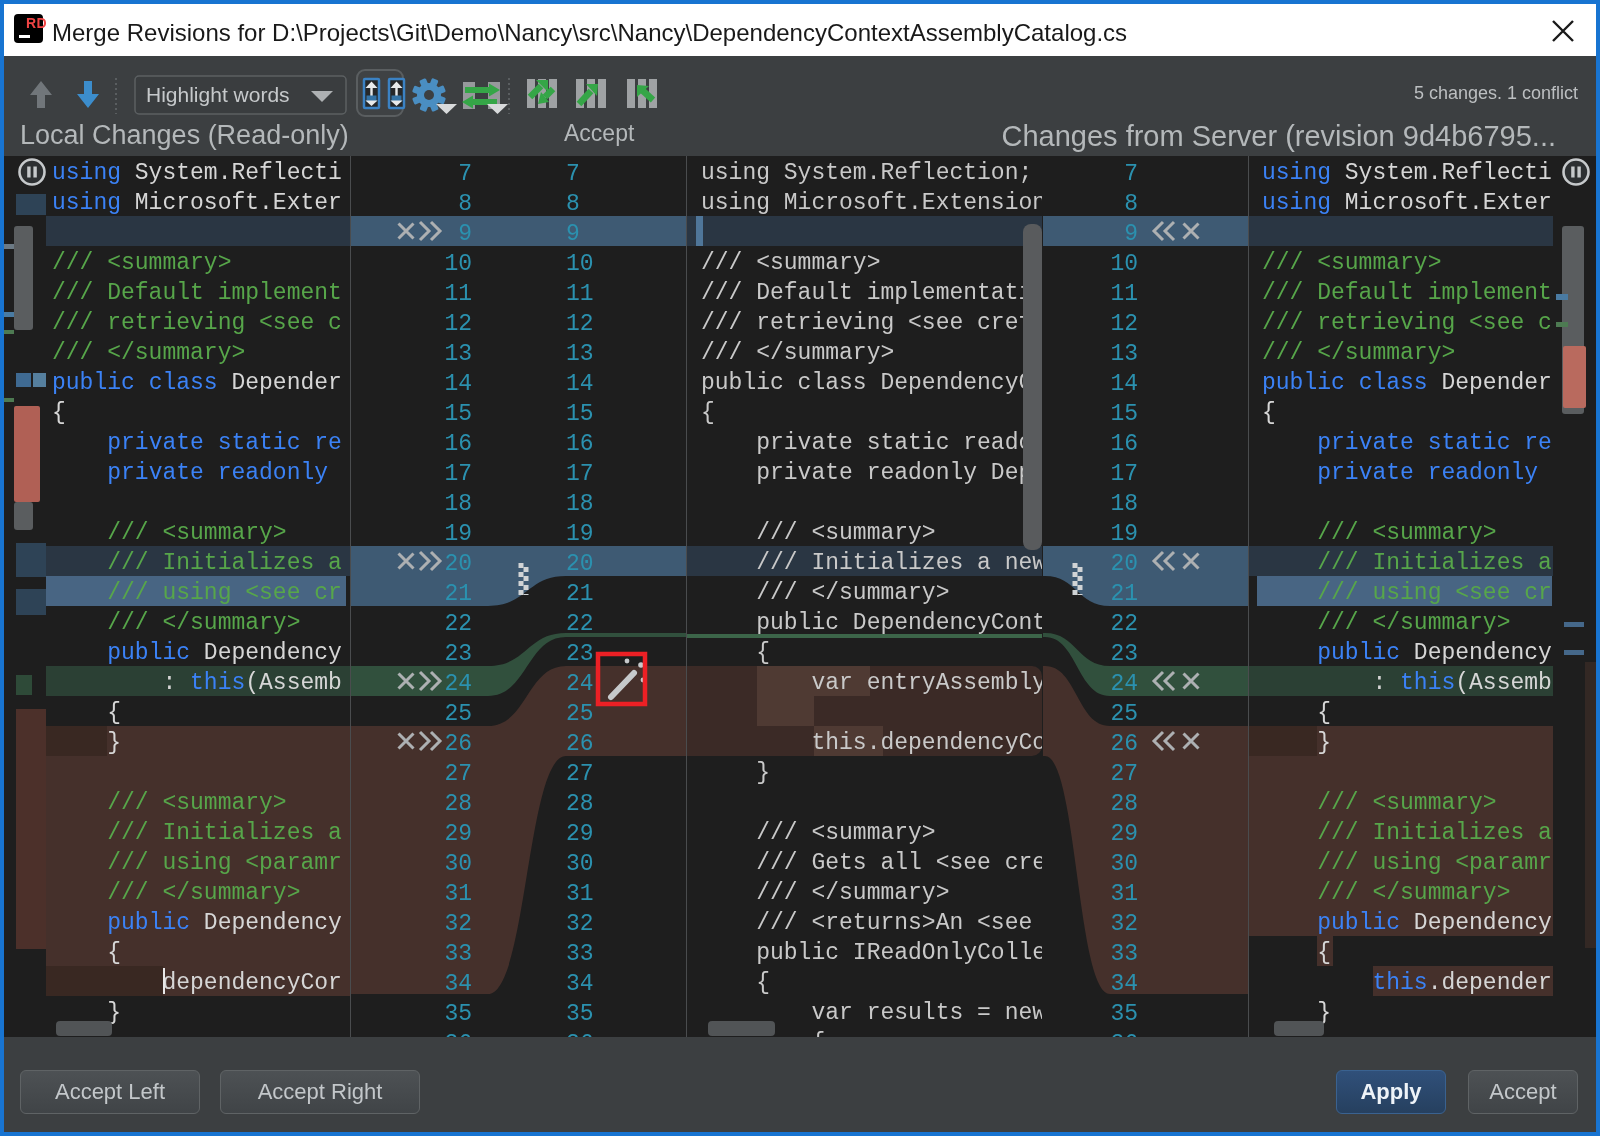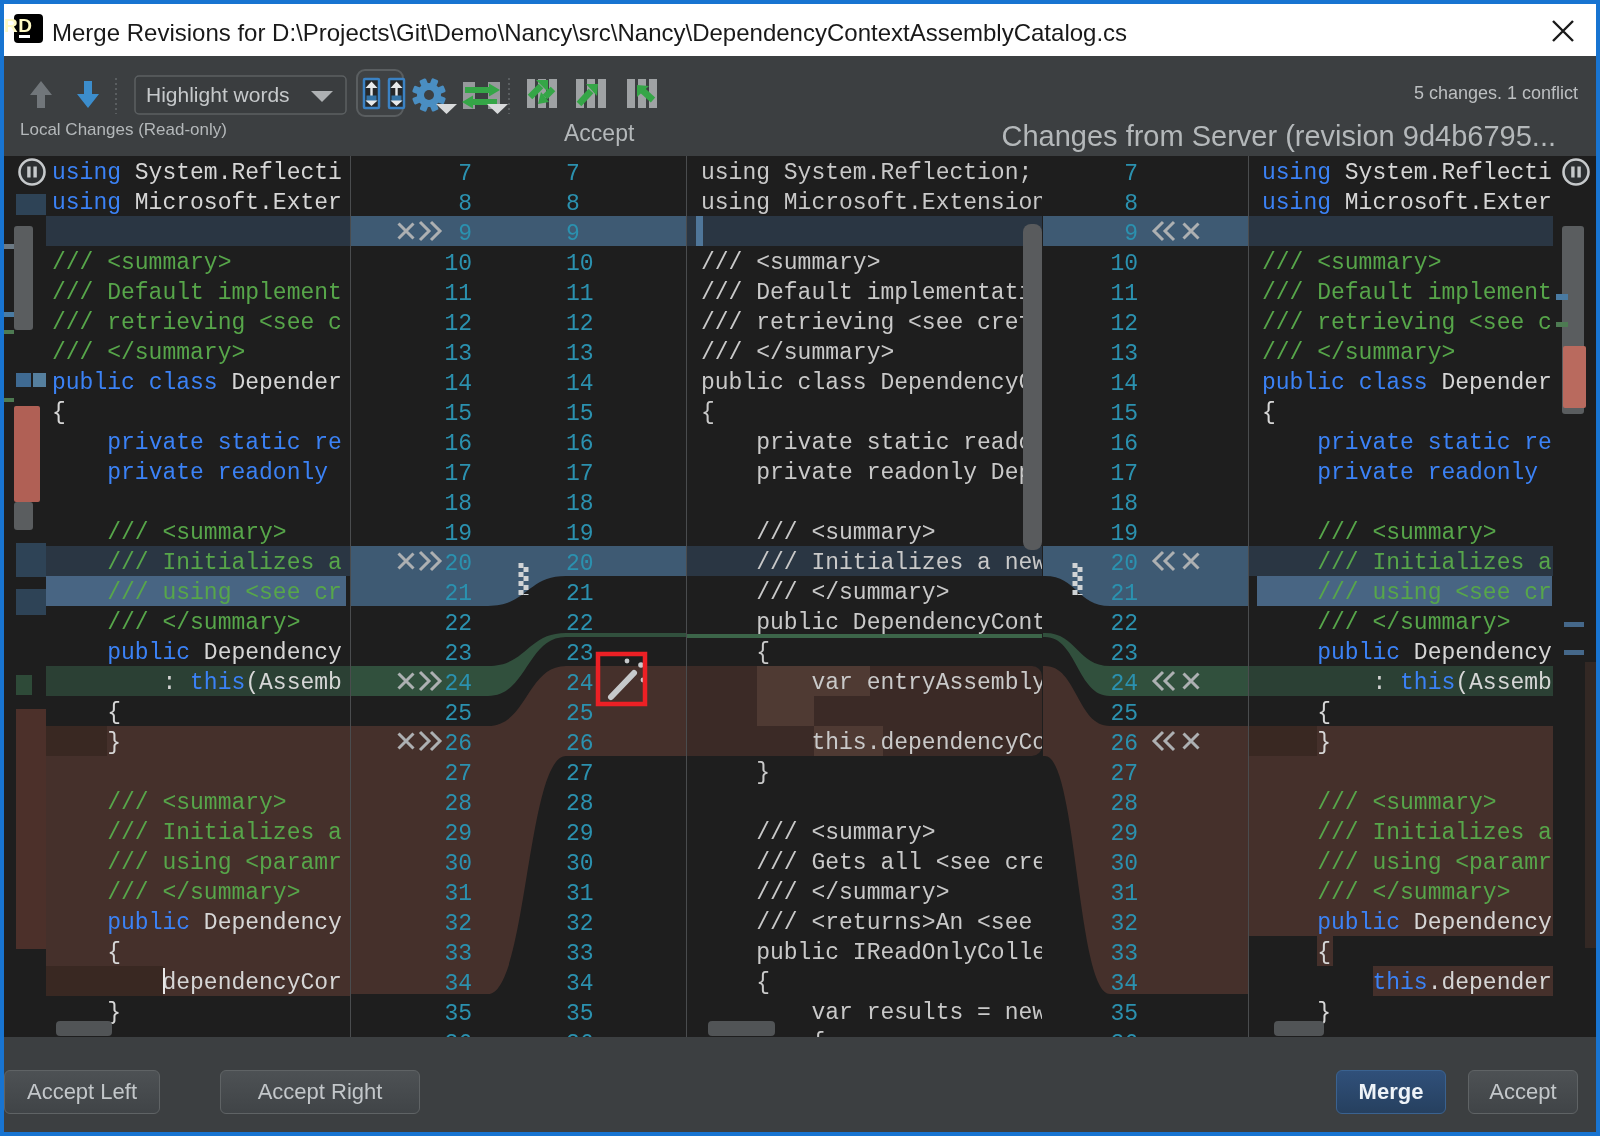--- a/index.html
+++ b/index.html
@@ -16,21 +16,21 @@
 .btn{position:absolute;top:1070px;height:44px;border-radius:6px;border:1px solid #5f6365;
  background:linear-gradient(#4d5154,#404447);color:#c3c7ca;font-size:22px;
  display:flex;align-items:center;justify-content:center}
 </style></head>
 <body>
 
 <div class="abs" style="left:0;top:0;width:1600px;height:1136px;border:4px solid #1874d1;pointer-events:none;z-index:50"></div>
 
 <div class="abs" style="left:4px;top:4px;width:1592px;height:52px;background:#fff"></div>
 <div class="abs" style="left:14px;top:14px;width:29px;height:29px;background:#000;border-radius:4px"></div>
-<div class="abs" style="left:4px;top:15px;color:#fef9c3;font-weight:bold;font-size:19px;letter-spacing:0.5px">RD</div>
+<div class="abs" style="left:26px;top:15px;color:#ef4444;font-weight:bold;font-size:14px;letter-spacing:0.5px">RD</div>
 <div class="abs" style="left:19px;top:35px;width:11px;height:3px;background:#fff"></div>
 <div class="abs" style="left:52px;top:19px;color:#191919;font-size:24px;white-space:nowrap">Merge Revisions for D:\Projects\Git\Demo\Nancy\src\Nancy\DependencyContextAssemblyCatalog.cs</div>
 <svg class="abs" style="left:1550px;top:18px" width="28" height="28">
 <path d="M3,3 L23,23 M23,3 L3,23" stroke="#1a1a1a" stroke-width="2.4"></path>
   </svg>
 
 <div class="abs" style="left:4px;top:56px;width:1592px;height:100px;background:#3c3f41"></div>
 <svg class="abs" style="left:0;top:0" width="700" height="130">
     <path d="M41,81 L52,95 H45 V108 H37 V95 H30 Z" fill="#71767a"></path>
 <path d="M88,108 L77,94 H84 V81 H92 V94 H99 Z" fill="#3c8dcc"></path>
@@ -80,21 +80,21 @@
     <rect x="598" y="79" width="8" height="29" fill="#9fa2a4"></rect>
 <line x1="579" y1="104" x2="591" y2="91" stroke="#35a647" stroke-width="6.5"></line>
     <path d="M586,84 L598,84 L597,96 Z" fill="#35a647"></path>
 <rect x="627" y="79" width="8" height="29" fill="#9fa2a4"></rect>
     <rect x="638" y="79" width="8" height="29" fill="#9fa2a4"></rect>
     <rect x="649" y="79" width="8" height="29" fill="#9fa2a4"></rect>
 <line x1="653" y1="100" x2="642" y2="90" stroke="#35a647" stroke-width="6.5"></line>
     <path d="M637,85 L637,97 L649,86 Z" fill="#35a647"></path>
   </svg>
 <div class="abs" style="right:22px;top:83px;color:#bcbfc1;font-size:18px">5 changes. 1 conflict</div>
-<div class="abs" style="left:20px;top:120px;color:#b4b8ba;font-size:17px">Local Changes (Read-only)</div>
+<div class="abs" style="left:20px;top:120px;color:#b4b8ba;font-size:27px">Local Changes (Read-only)</div>
 <div class="abs" style="left:564px;top:120px;color:#b4b8ba;font-size:23px">Accept</div>
 <div class="abs" style="right:44px;top:120px;color:#b4b8ba;font-size:29px">Changes from Server (revision 9d4b6795...</div>
 
 <div class="abs" style="left:4px;top:156px;width:1592px;height:881px;background:#1e1e1e"></div>
 <div class="hl" style="left:46px;top:216px;width:304px;height:30px;background:#2a3643;"></div>
 <div class="hl" style="left:46px;top:546px;width:304px;height:30px;background:#2a3643;"></div>
 <div class="hl" style="left:46px;top:576px;width:300px;height:30px;background:#486583;"></div>
 <div class="hl" style="left:46px;top:666px;width:304px;height:30px;background:#2b4034;"></div>
 <div class="hl" style="left:46px;top:726px;width:61px;height:30px;background:#392822;"></div>
 <div class="hl" style="left:107px;top:726px;width:243px;height:30px;background:#45302b;"></div>
@@ -372,15 +372,15 @@
     <rect x="10.2" y="9.5" width="3.4" height="11" fill="#c6c9cb"></rect>
     <rect x="16.4" y="9.5" width="3.4" height="11" fill="#c6c9cb"></rect>
   </svg>
 <svg class="abs" style="left:1561px;top:157px" width="30" height="30">
     <circle cx="15" cy="15" r="12.5" fill="#2d3032" stroke="#c6c9cb" stroke-width="2.6"></circle>
     <rect x="10.2" y="9.5" width="3.4" height="11" fill="#c6c9cb"></rect>
     <rect x="16.4" y="9.5" width="3.4" height="11" fill="#c6c9cb"></rect>
   </svg>
 
 <div class="abs" style="left:4px;top:1037px;width:1592px;height:95px;background:#3c3f41"></div>
-<div class="btn" style="left:4px;width:156px">Accept Left</div>
+<div class="btn" style="left:20px;width:180px">Accept Left</div>
 <div class="btn" style="left:220px;width:200px">Accept Right</div>
-<div class="btn" style="left:1336px;width:110px;background:linear-gradient(#30507a,#26405f);border-color:#3a6290;color:#eef3f8;font-weight:bold">Merge</div>
+<div class="btn" style="left:1336px;width:110px;background:linear-gradient(#30507a,#26405f);border-color:#3a6290;color:#eef3f8;font-weight:bold">Apply</div>
 <div class="btn" style="left:1468px;width:110px">Accept</div>
 </body></html>

